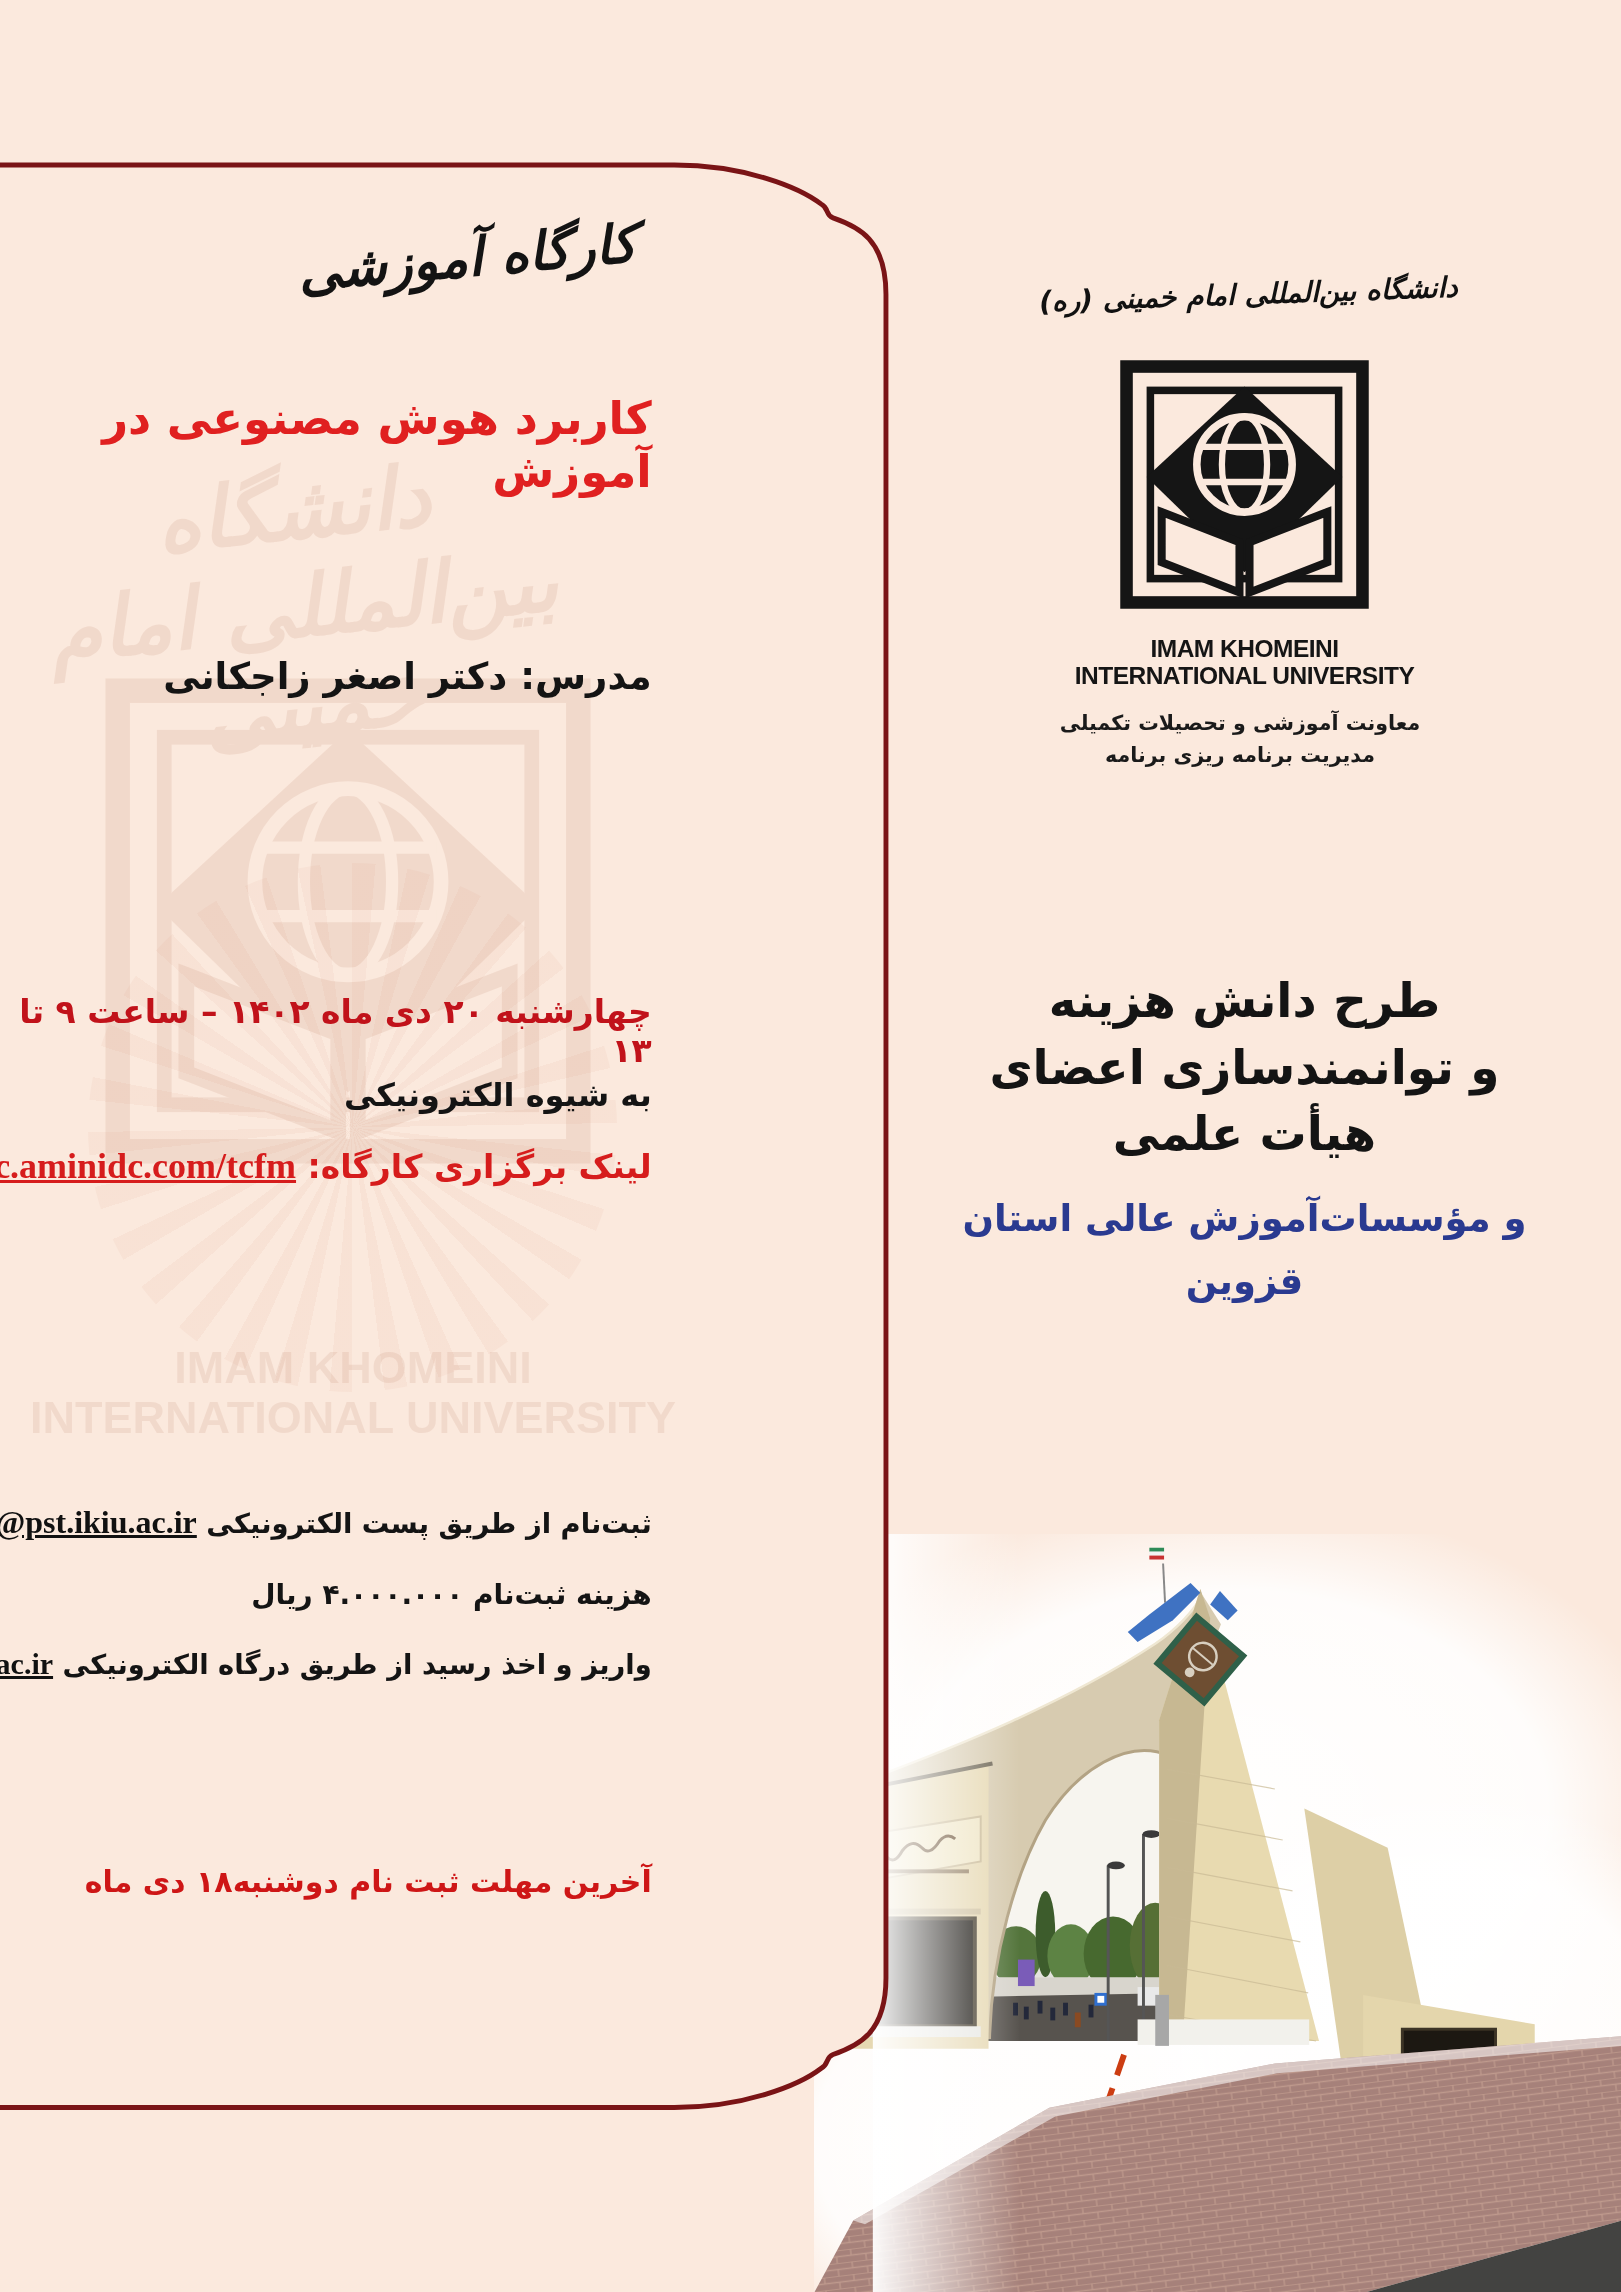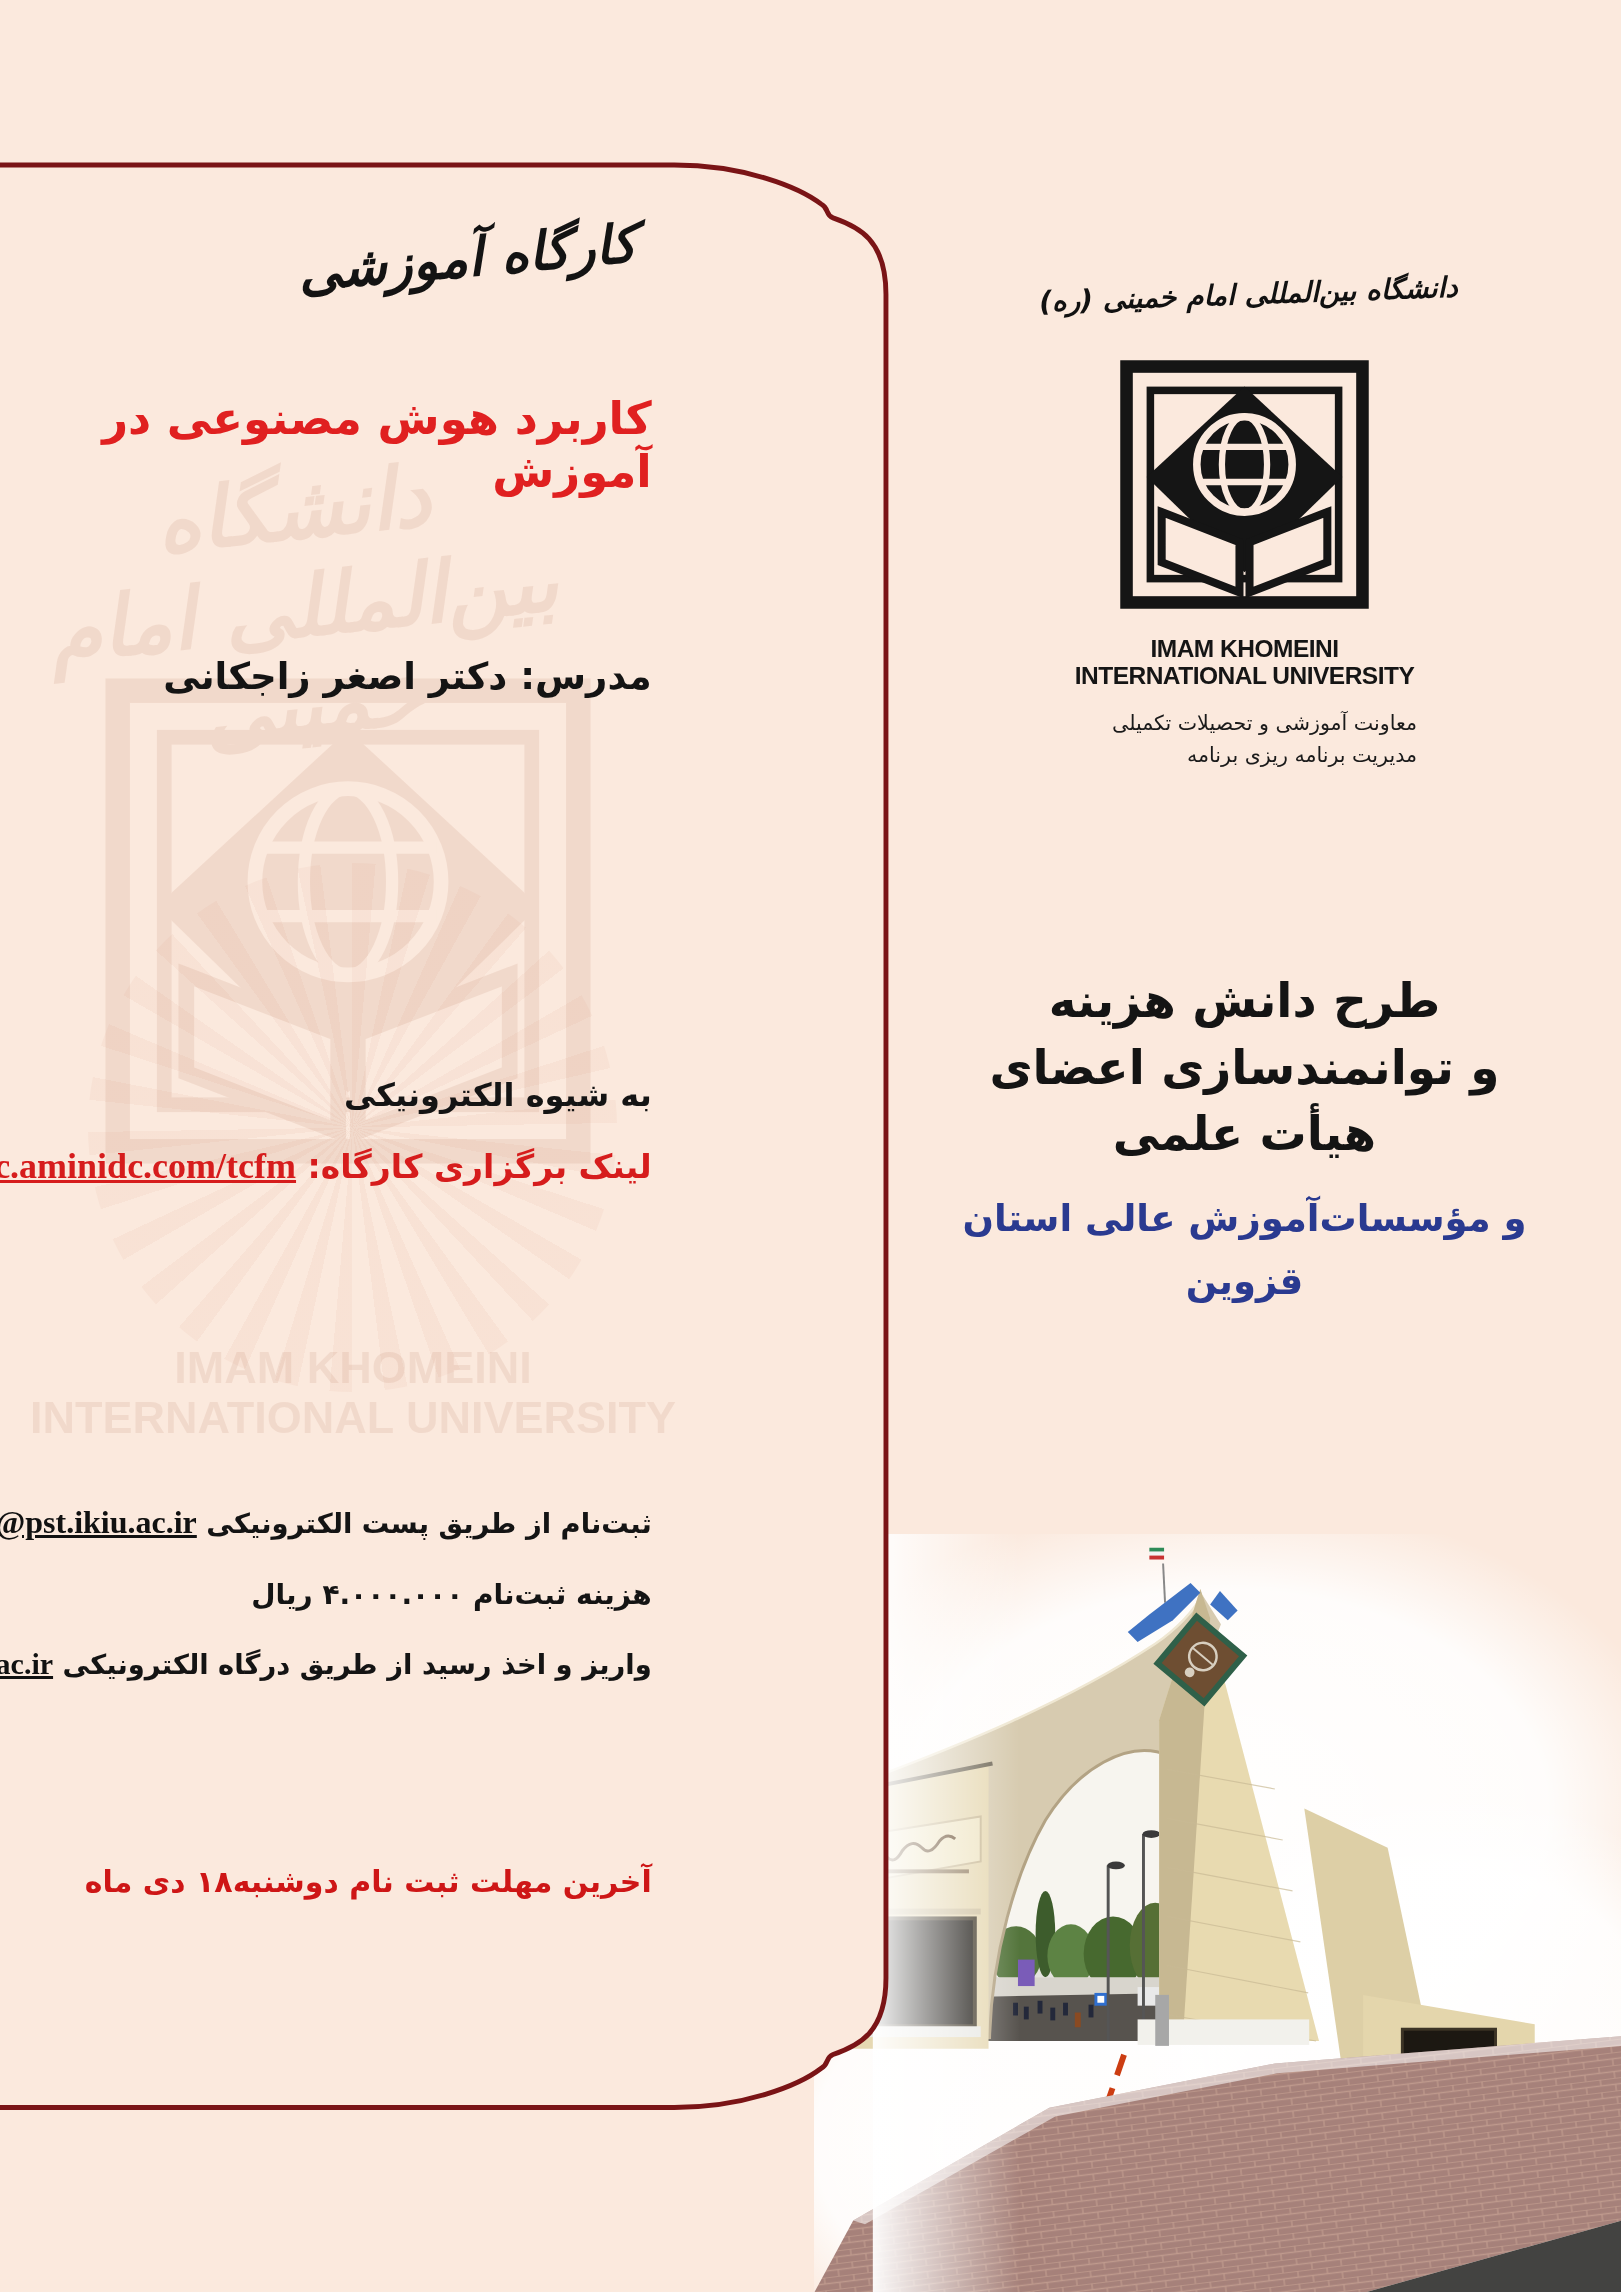--- a/index.html
+++ b/index.html
@@ -39,21 +39,21 @@
   #payment-note{top:1715px;font-size:20.6px;}
   #deadline{top:1864px;font-size:30px;color:var(--deadline-red,#ce1616);}
   .url{font-weight:bold;}
 
   
   #uni-calligraphy{top:278px;left:1039px;width:412px;font-size:28px;color:#111;
     font-style:italic;font-weight:bold;transform:rotate(-2deg);white-space:nowrap;text-align:center;}
   #uni-emblem{top:359px;left:1119px;}
   #uni-name-en{top:635px;left:1019px;width:451px;font-weight:bold;color:#151515;
     font-family:"Liberation Sans","DejaVu Sans",sans-serif;font-size:24.5px;line-height:1.12;letter-spacing:-0.5px;}
-  #uni-dept{top:708px;left:1005px;width:412px;font-size:20.6px;line-height:1.55;font-weight:normal;color:#1a1a1a;text-align:right;}
+  #uni-dept{top:708px;left:1034px;width:412px;font-size:20.6px;line-height:1.55;font-weight:bold;color:#1a1a1a;}
   #program-title{top:968px;left:931px;width:627px;font-size:47px;line-height:1.42;}
   #program-audience{top:1188px;left:931px;width:627px;font-size:37px;line-height:1.7;
     color:var(--audience-blue,#2a3a90);}
 
   
   #watermark{left:0;top:431px;width:706px;height:1078px;opacity:.13;color:#b5745a;pointer-events:none;}
   #wm-calli{position:absolute;top:29px;left:29px;width:549px;font-size:84px;font-style:italic;
     font-weight:bold;transform:rotate(-6deg);text-align:center;direction:rtl;}
   #wm-emblem{position:absolute;top:245px;left:103px;}
   #wm-text{position:absolute;top:912px;left:0;width:706px;text-align:center;font-weight:bold;
@@ -225,20 +225,21 @@
     </div>
   </div>
 
   <div class="abs fa calli" id="workshop-calligraphy">کارگاه آموزشی</div>
 
   <div class="abs fa card-line" id="workshop-title">کاربرد هوش مصنوعی در آموزش</div>
 
   <div class="abs fa card-line" id="instructor">مدرس: دکتر اصغر زاجکانی</div>
 
 
+  <div class="abs fa card-line" id="session-datetime">چهارشنبه ۲۰ دی ماه ۱۴۰۲ – ساعت ۹ تا ۱۳</div>
 
   <div class="abs fa card-line" id="session-mode">به شیوه الکترونیکی</div>
 
   <div class="abs fa card-line nobr" id="link-line">
     <span>لینک برگزاری کارگاه:</span>
     <span class="url serif">https://ac.aminidc.com/tcfm</span>
   </div>
 
   <div class="abs fa card-line nobr" id="registration-line">
     <span>ثبت‌نام از طریق پست الکترونیکی</span>

